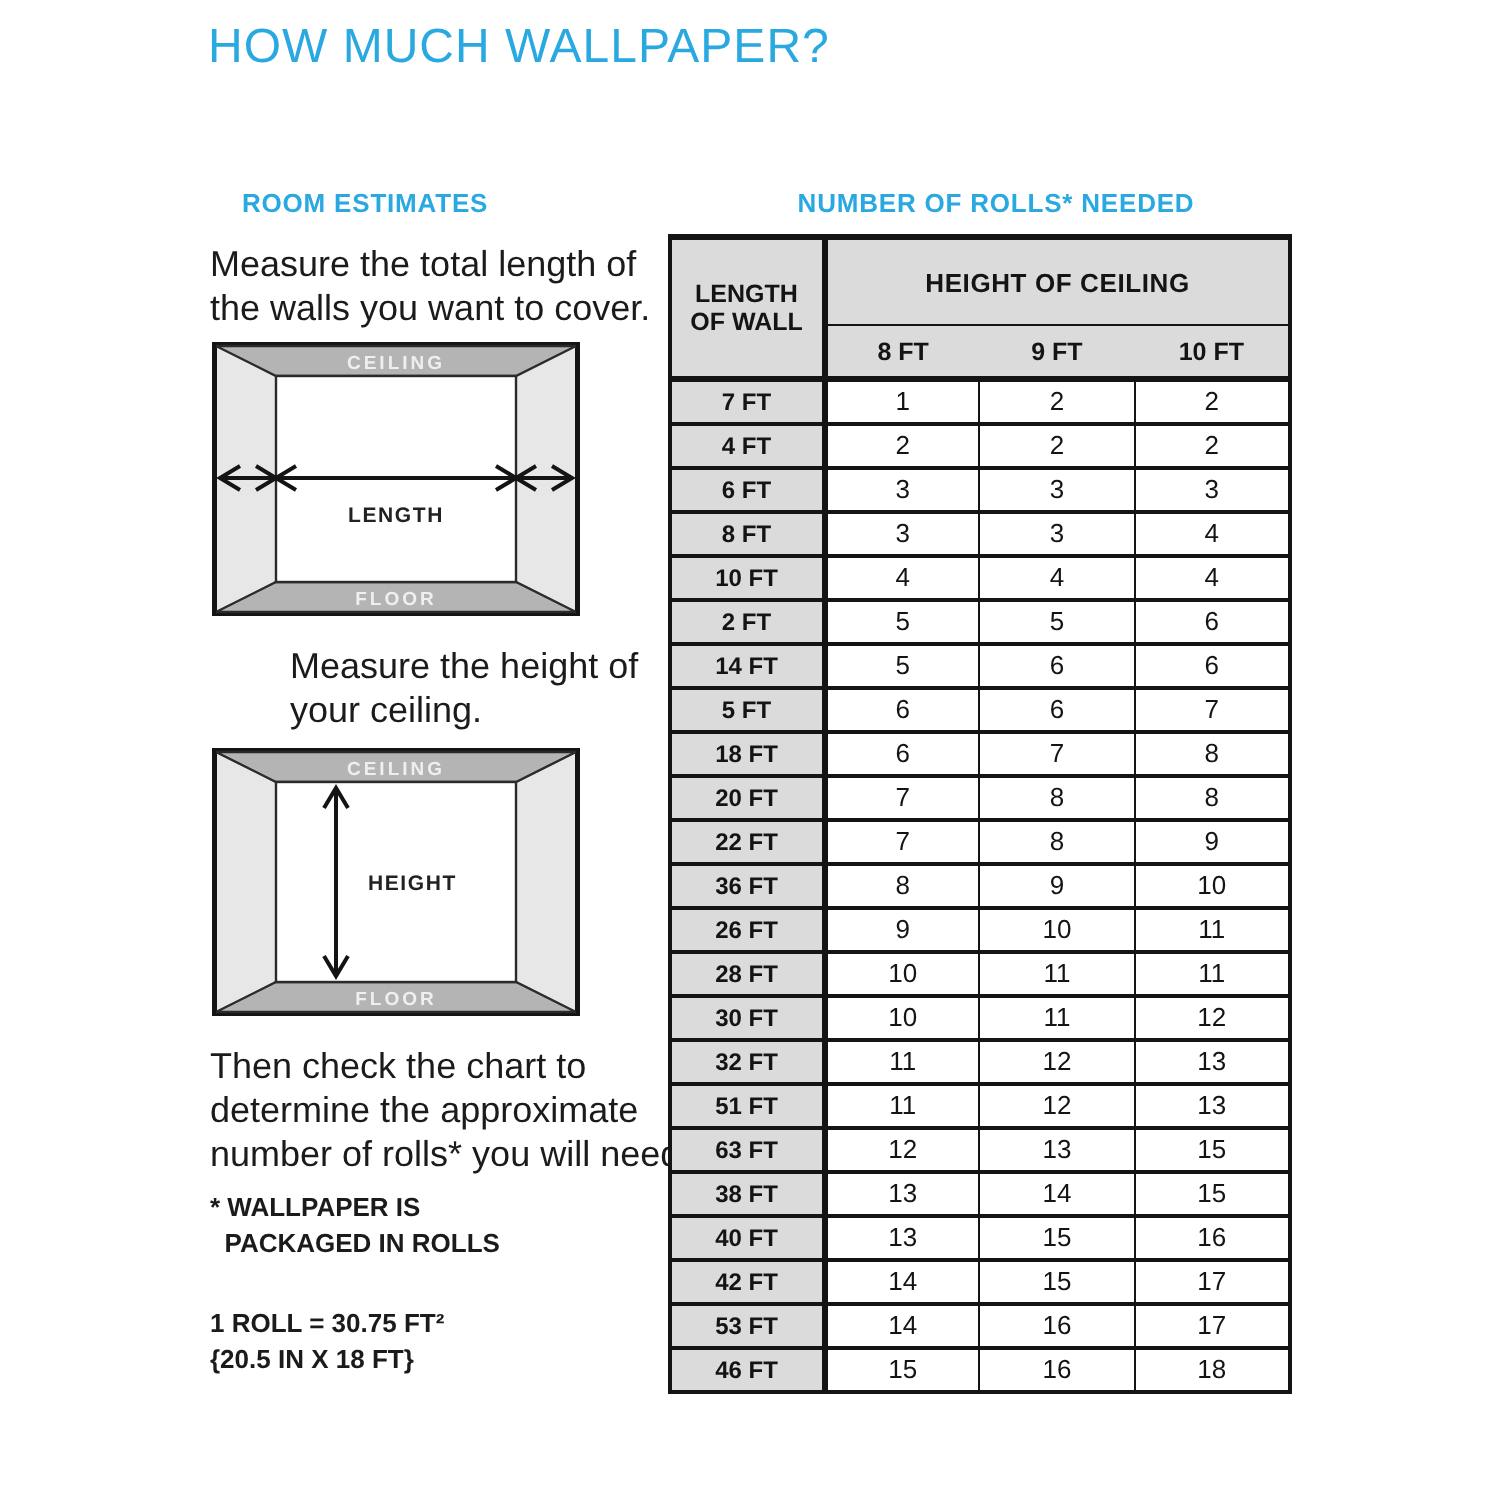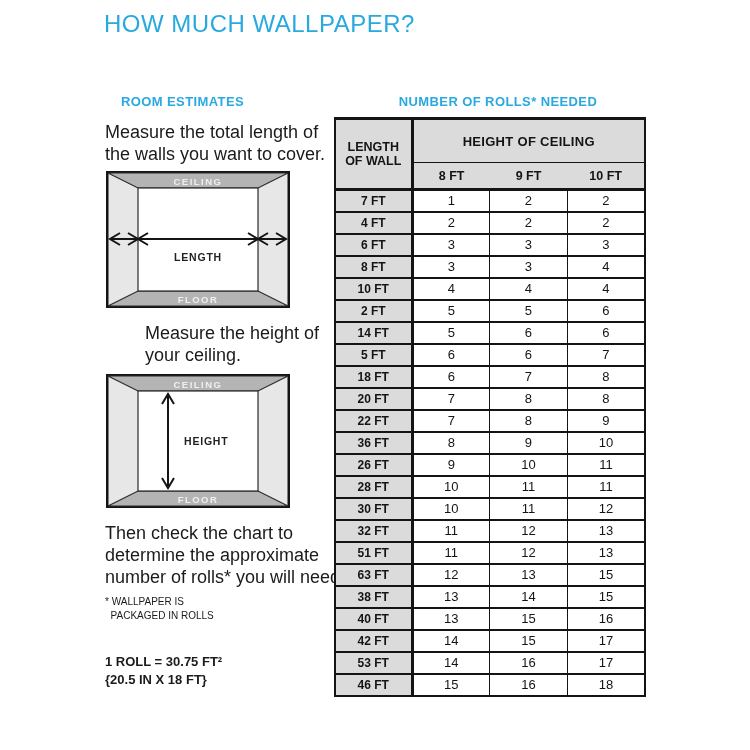--- a/index.html
+++ b/index.html
@@ -24,21 +24,21 @@
   .body-text {
     font-size:18px; line-height:1.22; color:#1b1b1b;
     white-space:pre-line;
   }
   .step-length { left:105px; top:122px; }
   .step-height { left:105px; top:323px;margin-left:40px; }
   .step-chart  { left:105px; top:523px; }
 
   .footnote {
     left:105px; top:595px;
-    font-size:10px; font-weight:normal; line-height:1.35;
+    font-size:13px; font-weight:bold; line-height:1.35;
     white-space:pre-wrap;
   }
   .roll-info {
     left:105px; top:653px;
     font-size:13px; font-weight:bold; line-height:1.4;
   }
   .roll-info div { white-space:pre; }
 
   .diagram1 { left:106px; top:171px; }
   .diagram2 { left:106px; top:374px; }

